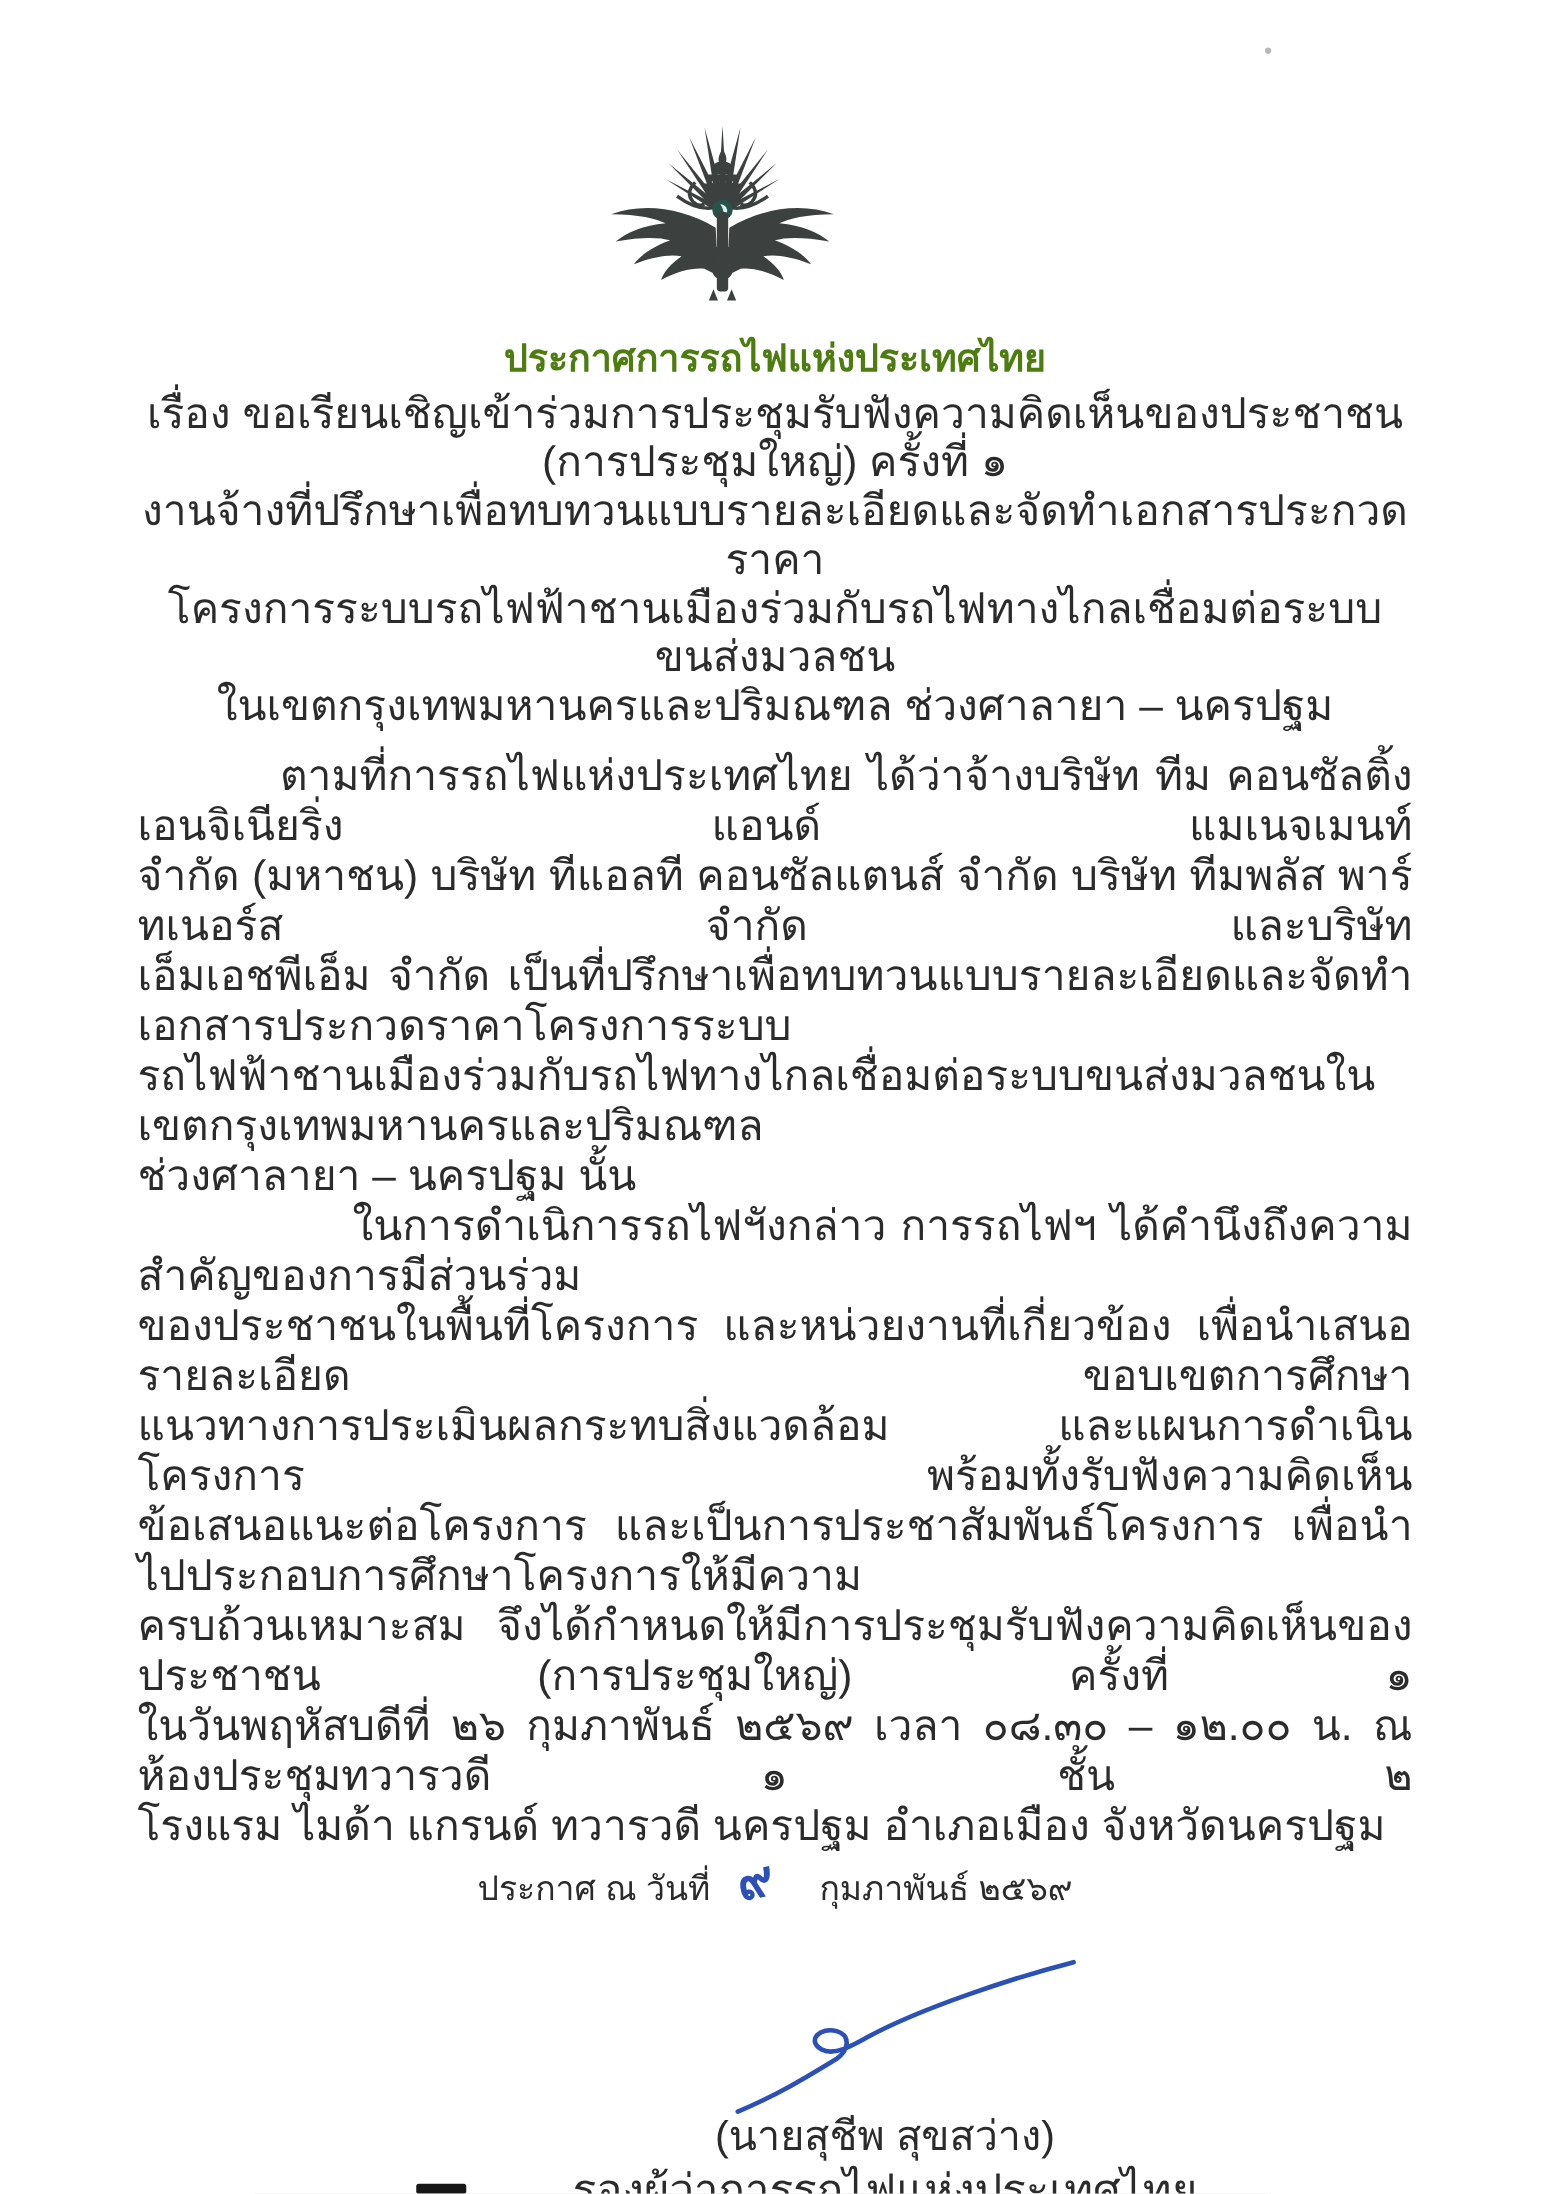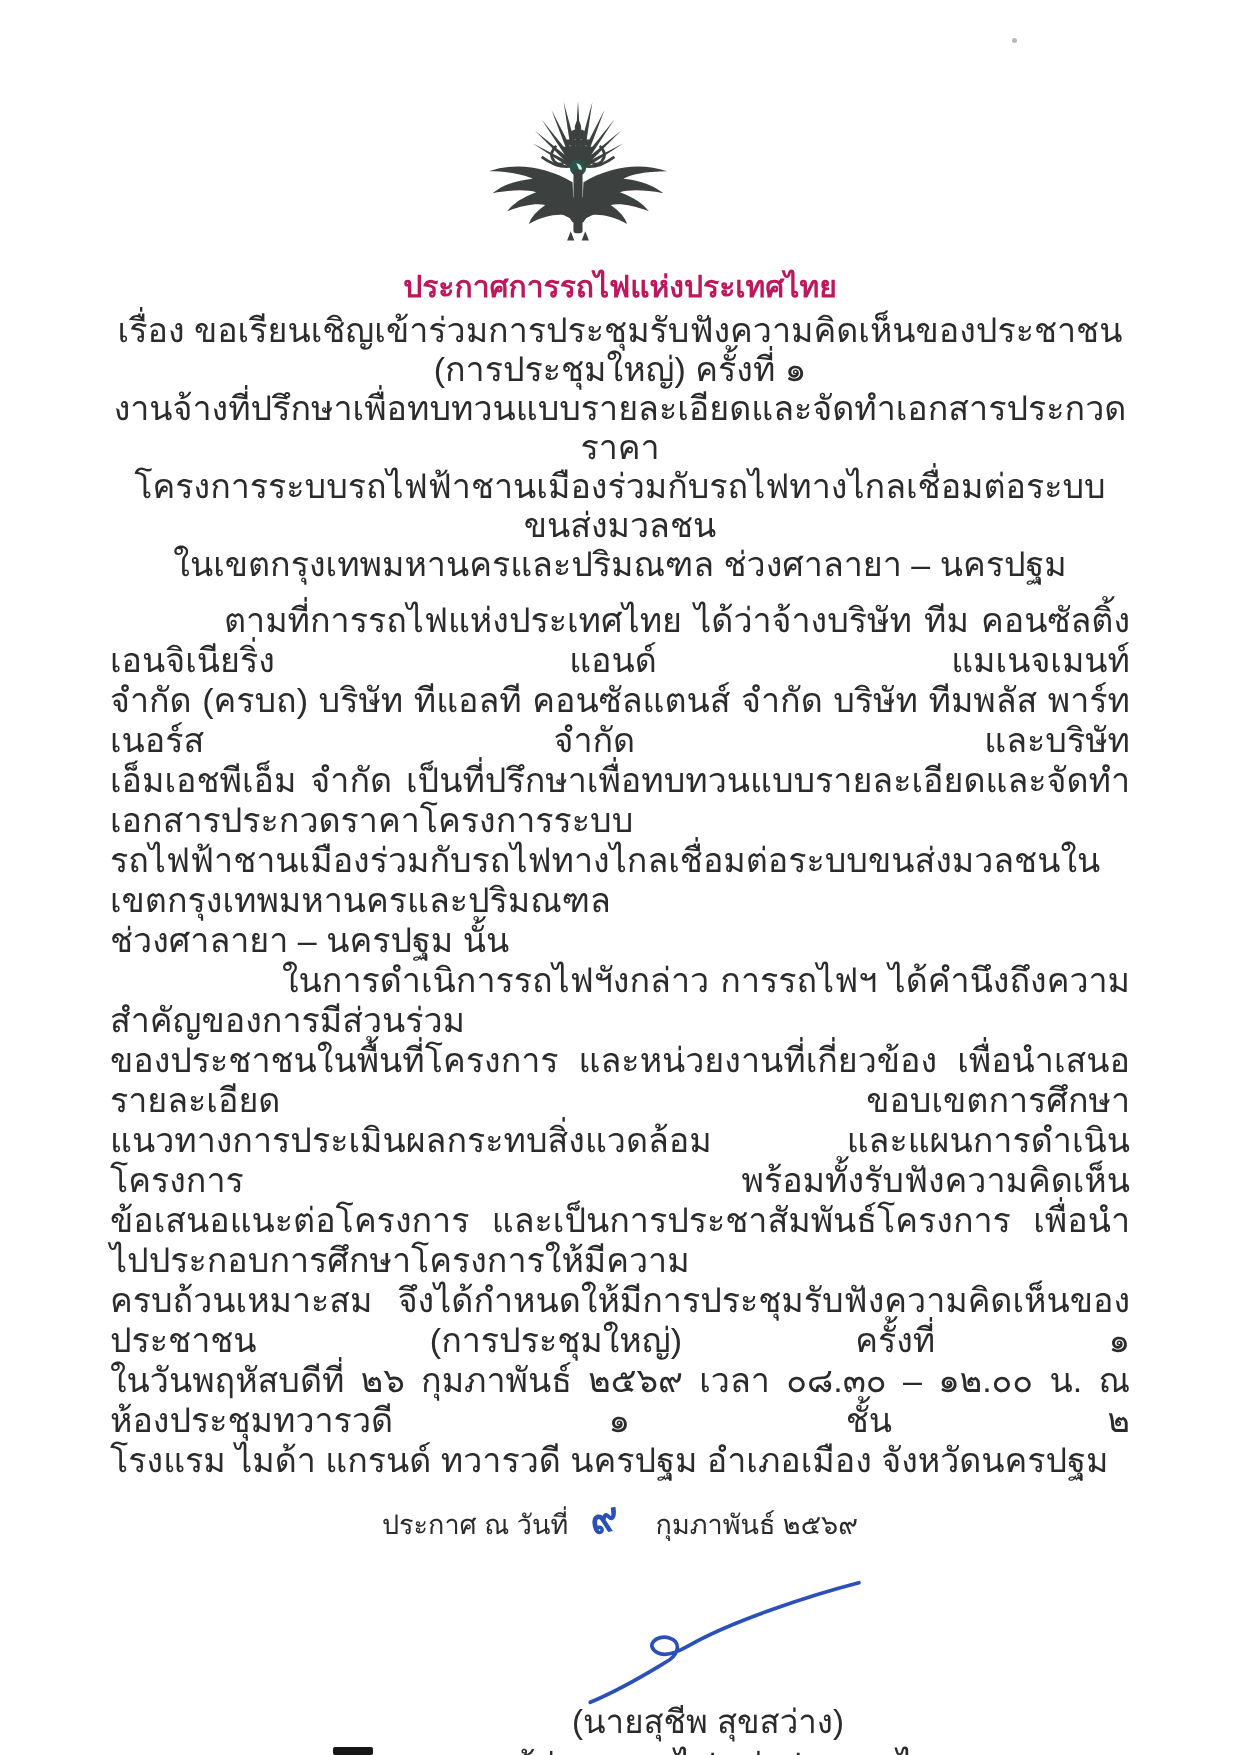--- a/index.html
+++ b/index.html
@@ -11,38 +11,38 @@
     font-family:"Liberation Sans", sans-serif;
     color:#2b2b2b;
     overflow:hidden;
   }
   .content { position:absolute; left:110px; top:0; width:1020px; }
 
   .logo { width:200px; height:160px; margin:85px 0 0 368px; }
 
   .title {
     margin:18px 0 0; text-align:center;
-    font-size:30px; font-weight:700; line-height:40px; color:#be185d;
+    font-size:30px; font-weight:700; line-height:40px; color:#4d7c0f;
   }
 
   .subject-block { margin-top:4px; }
   .subject-line { font-size:34px; line-height:39px; text-align:center; }
 
   .para { margin:0; }
   .para-1 { margin-top:16px; }
   .body-line {
     font-size:34px; line-height:40px;
     text-align:justify; text-align-last:justify;
   }
   .para .body-line:last-child { text-align-last:left; }
   .para-1 .body-line:first-child { text-indent:114px; }
   .para-2 .body-line:first-child { text-indent:172px; }
 
   .date-line {
-    margin-top:20px; height:48px;
+    margin-top:6px; height:48px;
     display:flex; justify-content:center; align-items:baseline;
     font-size:27px; line-height:48px;
   }
   .handwritten-day {
     display:inline-block; color:#2b50b8;
     font-size:40px; font-weight:600; line-height:40px;
     transform:rotate(-12deg) translateY(-2px);
     margin:0 36px 0 22px;
   }
 
@@ -115,21 +115,21 @@
 
     <div class="subject-block">
         <div class="subject-line">เรื่อง ขอเรียนเชิญเข้าร่วมการประชุมรับฟังความคิดเห็นของประชาชน (การประชุมใหญ่) ครั้งที่ ๑</div>
         <div class="subject-line">งานจ้างที่ปรึกษาเพื่อทบทวนแบบรายละเอียดและจัดทำเอกสารประกวดราคา</div>
         <div class="subject-line">โครงการระบบรถไฟฟ้าชานเมืองร่วมกับรถไฟทางไกลเชื่อมต่อระบบขนส่งมวลชน</div>
         <div class="subject-line">ในเขตกรุงเทพมหานครและปริมณฑล ช่วงศาลายา – นครปฐม</div>
       </div>
 
     <div class="para para-1">
         <div class="body-line">ตามที่การรถไฟแห่งประเทศไทย ได้ว่าจ้างบริษัท ทีม คอนซัลติ้ง เอนจิเนียริ่ง แอนด์ แมเนจเมนท์</div>
-        <div class="body-line">จำกัด (ครบถ) บริษัท ทีแอลที คอนซัลแตนส์ จำกัด บริษัท ทีมพลัส พาร์ทเนอร์ส จำกัด และบริษัท</div>
+        <div class="body-line">จำกัด (มหาชน) บริษัท ทีแอลที คอนซัลแตนส์ จำกัด บริษัท ทีมพลัส พาร์ทเนอร์ส จำกัด และบริษัท</div>
         <div class="body-line">เอ็มเอชพีเอ็ม จำกัด เป็นที่ปรึกษาเพื่อทบทวนแบบรายละเอียดและจัดทำเอกสารประกวดราคาโครงการระบบ</div>
         <div class="body-line">รถไฟฟ้าชานเมืองร่วมกับรถไฟทางไกลเชื่อมต่อระบบขนส่งมวลชนในเขตกรุงเทพมหานครและปริมณฑล</div>
         <div class="body-line">ช่วงศาลายา – นครปฐม นั้น</div>
       </div>
 
     <div class="para para-2">
         <div class="body-line">ในการดำเนิการรถไฟฯังกล่าว การรถไฟฯ ได้คำนึงถึงความสำคัญของการมีส่วนร่วม</div>
         <div class="body-line">ของประชาชนในพื้นที่โครงการ และหน่วยงานที่เกี่ยวข้อง เพื่อนำเสนอรายละเอียด ขอบเขตการศึกษา</div>
         <div class="body-line">แนวทางการประเมินผลกระทบสิ่งแวดล้อม และแผนการดำเนินโครงการ พร้อมทั้งรับฟังความคิดเห็น</div>
         <div class="body-line">ข้อเสนอแนะต่อโครงการ และเป็นการประชาสัมพันธ์โครงการ เพื่อนำไปประกอบการศึกษาโครงการให้มีความ</div>

